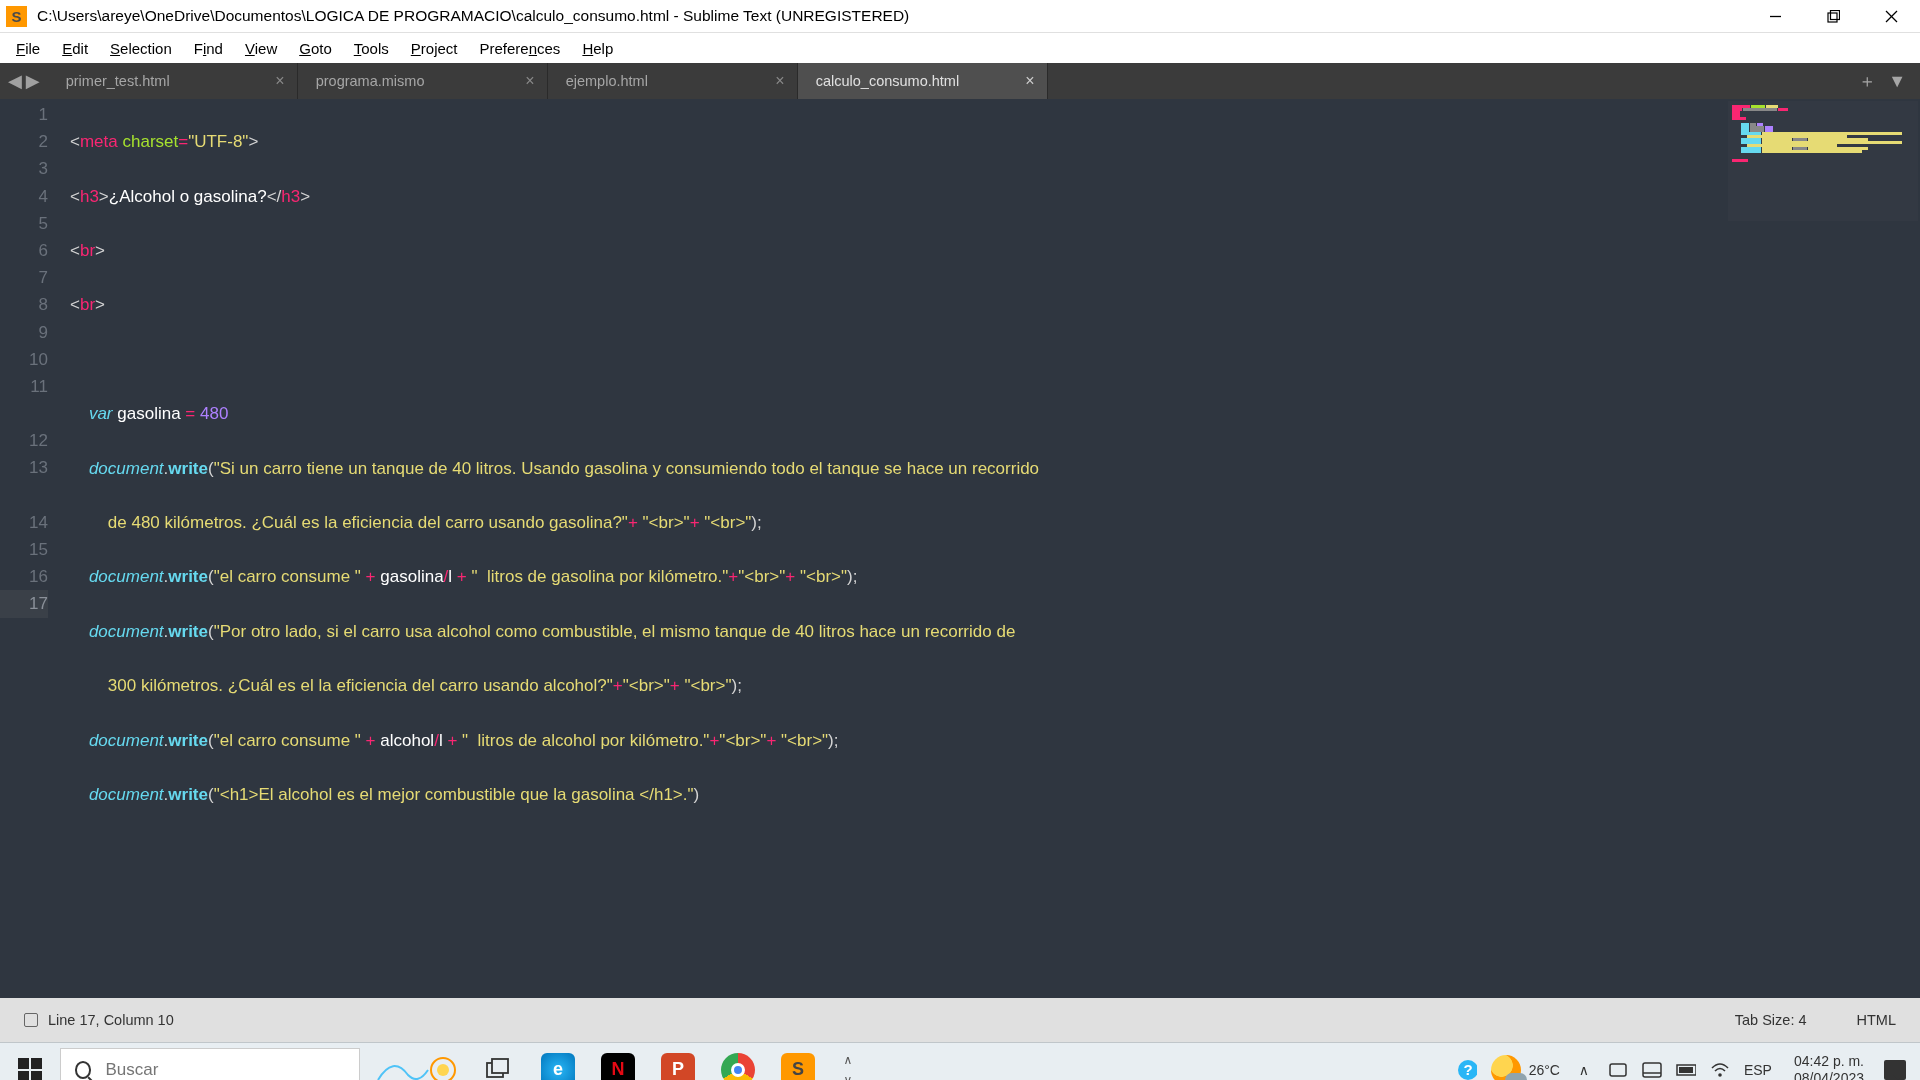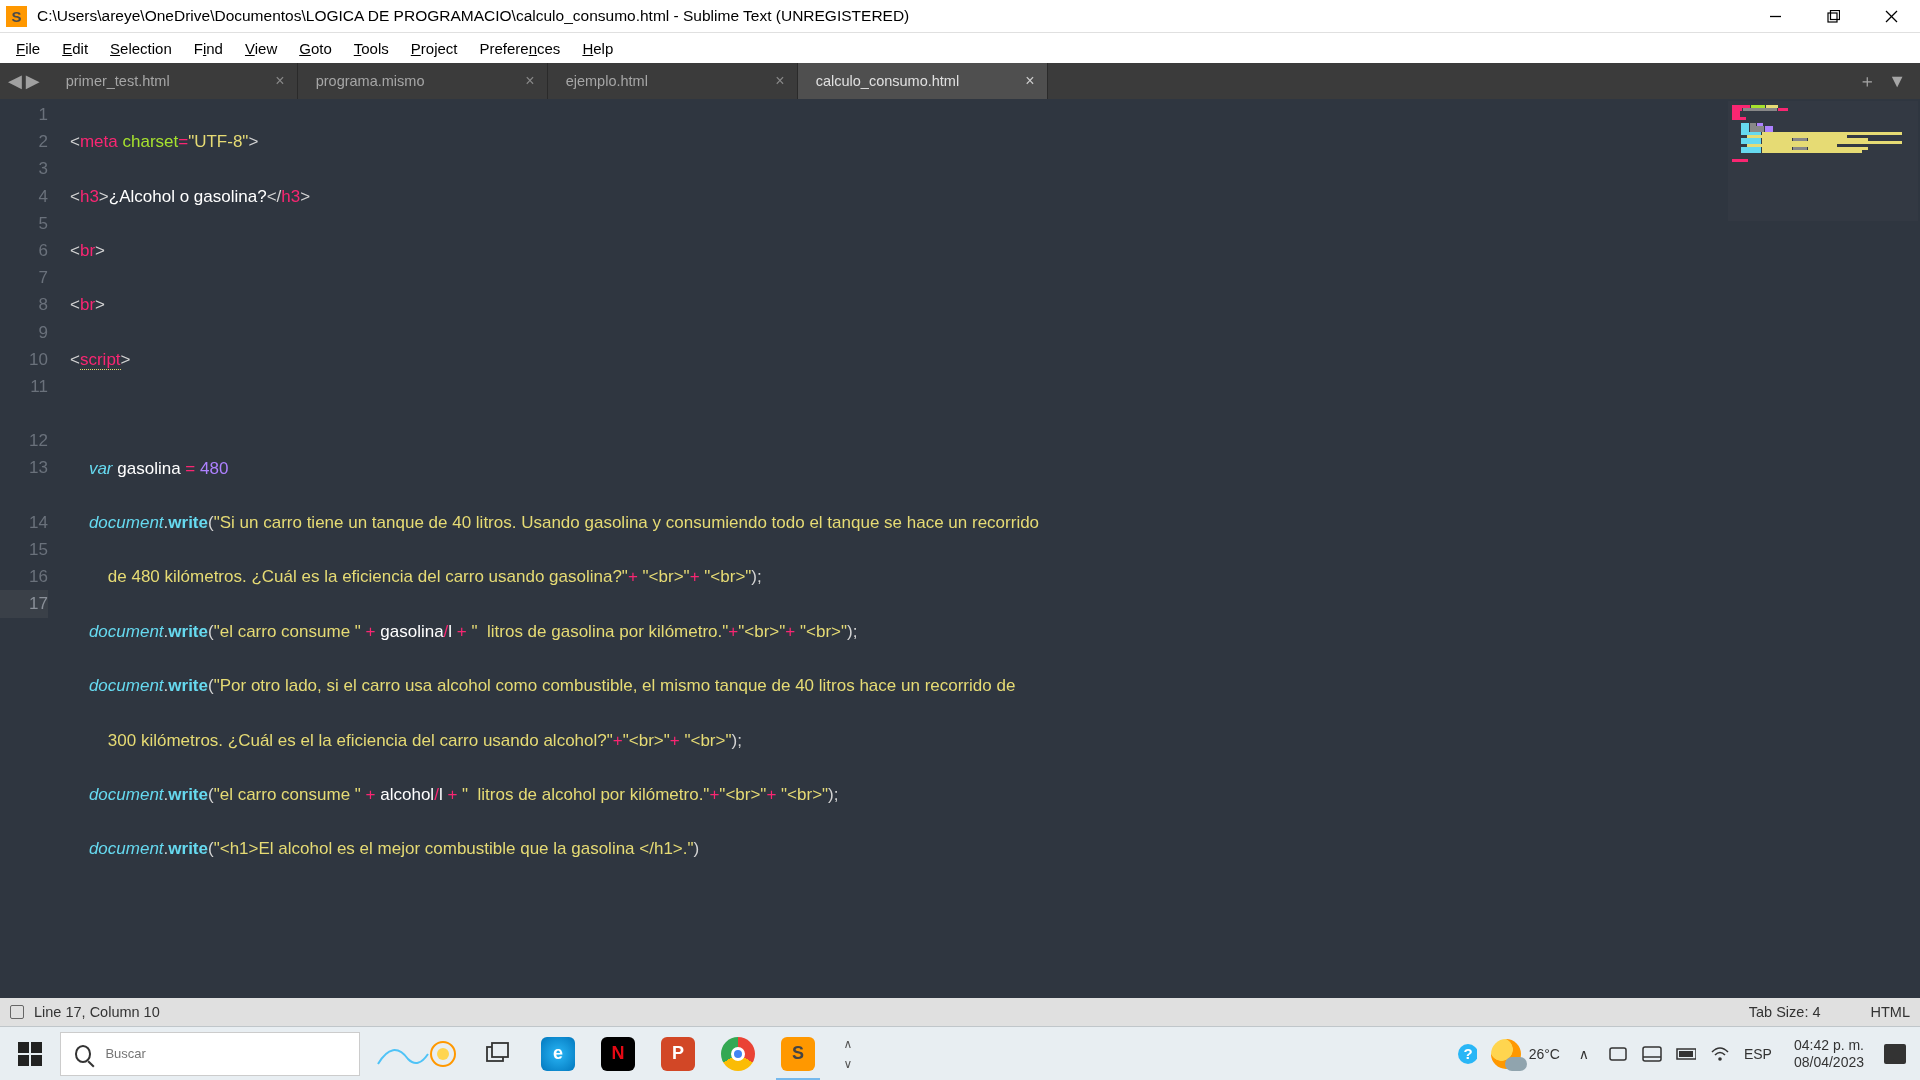--- a/index.html
+++ b/index.html
@@ -55,32 +55,32 @@
     .minimap .mline { height: 3px; display: flex; gap: 1px; }
     .minimap .mseg { height: 2.5px; }
     .m-red { background: #f92672; }
     .m-yel { background: #e6db74; }
     .m-grn { background: #a6e22e; }
     .m-wht { background: #888; }
     .m-blu { background: #66d9ef; }
     .m-pur { background: #ae81ff; }
 
     
-    .status-bar { height: 28px; background: #e0e0e0; display: flex; align-items: center; padding: 0 10px; font-size: 14.5px; color: #333; }
+    .status-bar { height: 44px; background: #e0e0e0; display: flex; align-items: center; padding: 0 24px; font-size: 14.5px; color: #333; }
     .status-left { display: flex; align-items: center; gap: 10px; }
     .status-icon { width: 14px; height: 14px; border: 1.5px solid #666; border-radius: 2px; }
     .status-right { margin-left: auto; display: flex; gap: 50px; }
 
     
     .taskbar { height: 54px; background: #e8eef2; display: flex; align-items: center; border-top: 1px solid #c0c6ca; position: relative; }
     .start-btn { width: 60px; height: 54px; display: flex; align-items: center; justify-content: center; }
     .win-logo { display: grid; grid-template-columns: 11px 11px; grid-template-rows: 11px 11px; gap: 2px; }
     .win-logo div { background: #222; }
     .search-box { width: 300px; height: 44px; background: #fff; border: 1px solid #ccc; display: flex; align-items: center; padding: 0 14px; gap: 14px; margin-right: 8px;}
-    .search-box input { border: none; outline: none; font-size: 13px; color: #555; width: 100%; background: transparent; }
+    .search-box input { border: none; outline: none; font-size: 17px; color: #555; width: 100%; background: transparent; }
     .search-icon { width: 18px; height: 18px; border: 2px solid #333; border-radius: 50%; position: relative; }
     .search-icon::after { content: ""; position: absolute; width: 8px; height: 2px; background: #333; bottom: -4px; right: -6px; transform: rotate(45deg); }
     .virtual-art { width: 100px; height: 44px; display: flex; align-items: center; justify-content: center; }
     .task-icons { display: flex; align-items: center; height: 54px; }
     .task-icon { width: 60px; height: 54px; display: flex; align-items: center; justify-content: center; position: relative; }
     .task-icon.active::after { content: ""; position: absolute; bottom: 0; left: 8px; right: 8px; height: 3px; background: #76b9ed; }
     .task-icon .ico-box { width: 34px; height: 34px; border-radius: 6px; display: flex; align-items: center; justify-content: center; font-weight: bold; font-size: 18px; color: #fff;}
     .scroll-mini { width: 24px; height: 44px; display: flex; flex-direction: column; align-items: center; justify-content: center; gap: 6px; color: #555; font-size: 12px; margin-left: 8px;}
     .tray { margin-left: auto; display: flex; align-items: center; gap: 14px; padding-right: 14px; color: #333; font-size: 14px; height: 54px;}
     .weather { display: flex; align-items: center; gap: 8px; }
@@ -176,21 +176,20 @@
     <div class="ln">14</div>
     <div class="ln">15</div>
     <div class="ln">16</div>
     <div class="ln active">17</div>
   </div>
   <div class="code">
 <div class="code-line"><span class="punc">&lt;</span><span class="tag">meta</span> <span class="attr">charset</span><span class="op">=</span><span class="str">"UTF-8"</span><span class="punc">&gt;</span></div>
 <div class="code-line"><span class="punc">&lt;</span><span class="tag">h3</span><span class="punc">&gt;</span><span class="var">¿Alcohol o gasolina?</span><span class="punc">&lt;/</span><span class="tag">h3</span><span class="punc">&gt;</span></div>
 <div class="code-line"><span class="punc">&lt;</span><span class="tag">br</span><span class="punc">&gt;</span></div>
 <div class="code-line"><span class="punc">&lt;</span><span class="tag">br</span><span class="punc">&gt;</span></div>
-<div class="code-line"><span class="punc">&lt;</span><span class="tag dotted">script</span><span class="punc">&gt;</span></div>
 <div class="code-line"></div>
 <div class="code-line">    <span class="kw">var</span> <span class="var">gasolina</span> <span class="op">=</span> <span class="num">480</span></div>
 <div class="code-line">    <span class="obj">document</span><span class="punc">.</span><span class="fn">write</span><span class="punc">(</span><span class="str">"Si un carro tiene un tanque de 40 litros. Usando gasolina y consumiendo todo el tanque se hace un recorrido </span></div>
 <div class="code-line">        <span class="str">de 480 kilómetros. ¿Cuál es la eficiencia del carro usando gasolina?"</span><span class="op">+</span> <span class="str">"&lt;br&gt;"</span><span class="op">+</span> <span class="str">"&lt;br&gt;"</span><span class="punc">);</span></div>
 <div class="code-line">    <span class="obj">document</span><span class="punc">.</span><span class="fn">write</span><span class="punc">(</span><span class="str">"el carro consume "</span> <span class="op">+</span> <span class="var">gasolina</span><span class="op">/</span><span class="var">l</span> <span class="op">+</span> <span class="str">"  litros de gasolina por kilómetro."</span><span class="op">+</span><span class="str">"&lt;br&gt;"</span><span class="op">+</span> <span class="str">"&lt;br&gt;"</span><span class="punc">);</span></div>
 <div class="code-line">    <span class="obj">document</span><span class="punc">.</span><span class="fn">write</span><span class="punc">(</span><span class="str">"Por otro lado, si el carro usa alcohol como combustible, el mismo tanque de 40 litros hace un recorrido de </span></div>
 <div class="code-line">        <span class="str">300 kilómetros. ¿Cuál es el la eficiencia del carro usando alcohol?"</span><span class="op">+</span><span class="str">"&lt;br&gt;"</span><span class="op">+</span> <span class="str">"&lt;br&gt;"</span><span class="punc">);</span></div>
 <div class="code-line">    <span class="obj">document</span><span class="punc">.</span><span class="fn">write</span><span class="punc">(</span><span class="str">"el carro consume "</span> <span class="op">+</span> <span class="var">alcohol</span><span class="op">/</span><span class="var">l</span> <span class="op">+</span> <span class="str">"  litros de alcohol por kilómetro."</span><span class="op">+</span><span class="str">"&lt;br&gt;"</span><span class="op">+</span> <span class="str">"&lt;br&gt;"</span><span class="punc">);</span></div>
 <div class="code-line">    <span class="obj">document</span><span class="punc">.</span><span class="fn">write</span><span class="punc">(</span><span class="str">"&lt;h1&gt;El alcohol es el mejor combustible que la gasolina &lt;/h1&gt;."</span><span class="punc">)</span></div>
 

